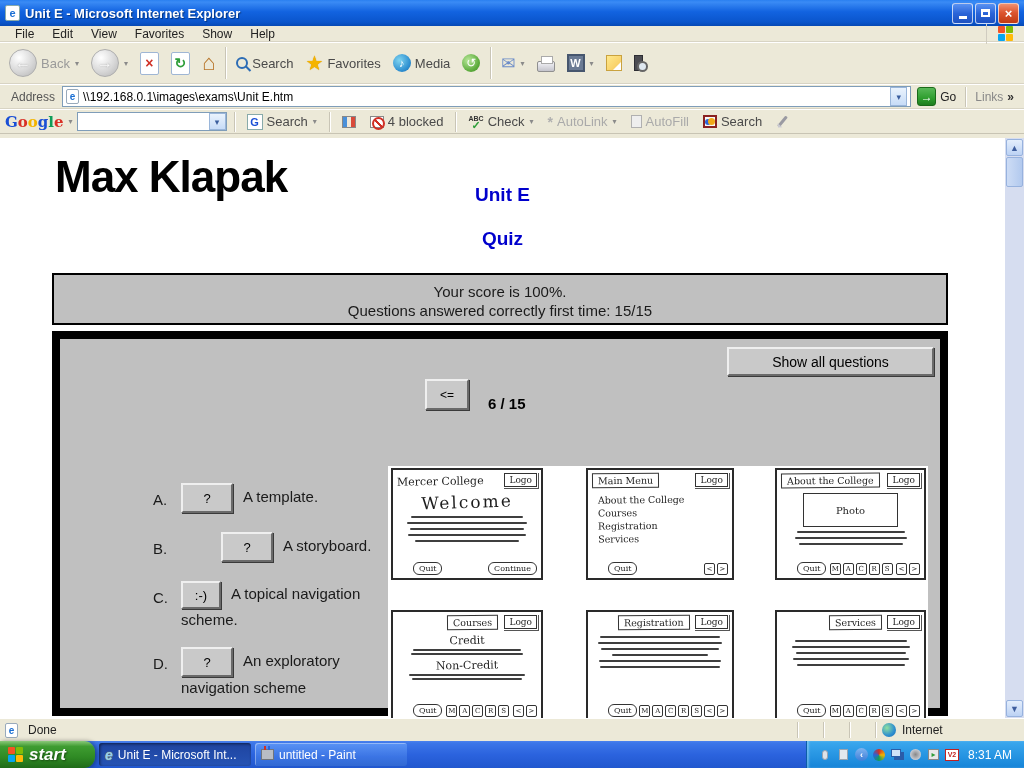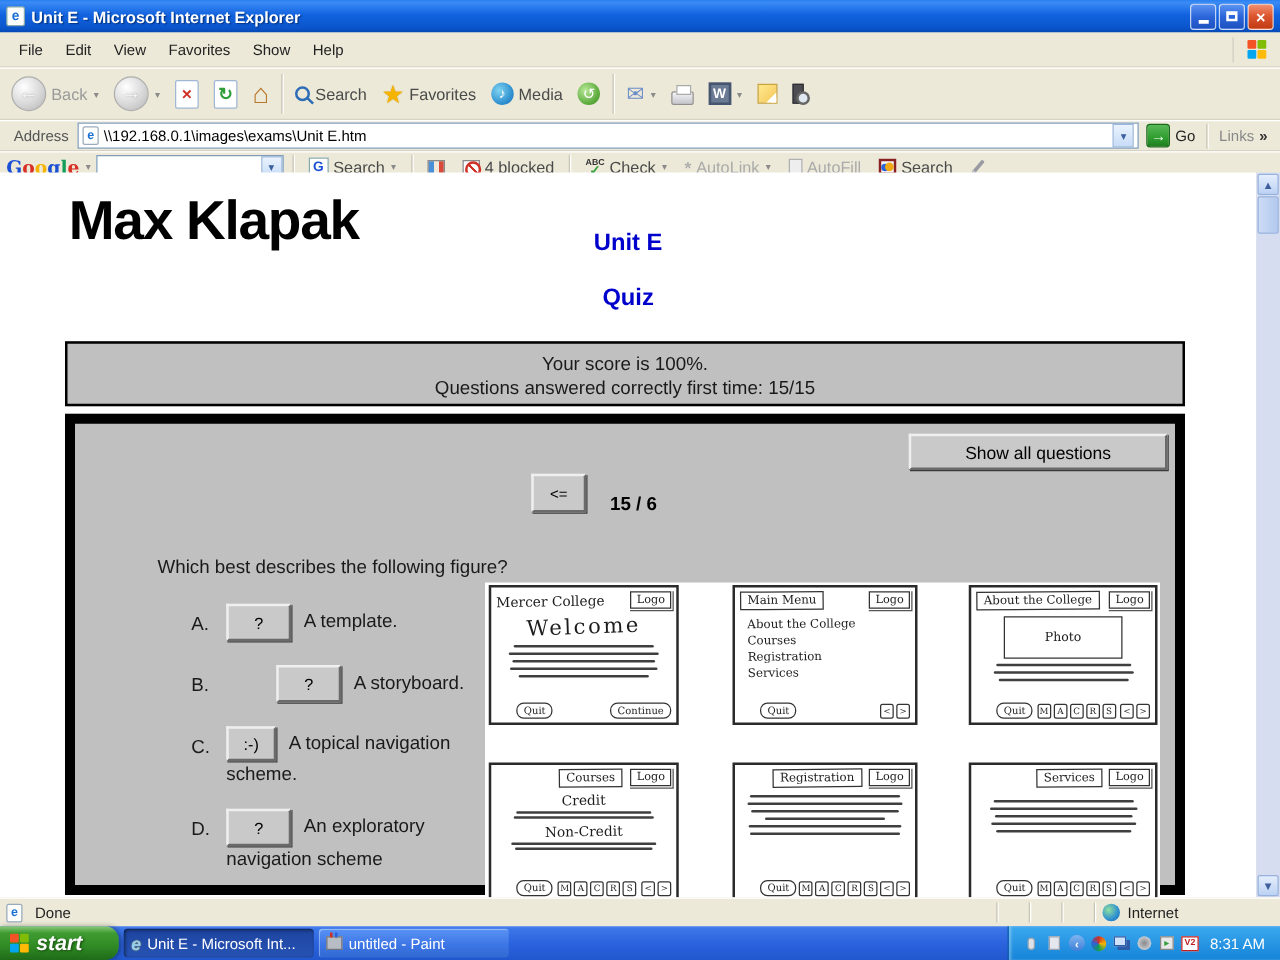--- a/index.html
+++ b/index.html
@@ -10,21 +10,21 @@
   .titlebar{height:26px;background:linear-gradient(180deg,#2a80f0 0%,#3a8bf5 8%,#1263e0 45%,#0a55cc 85%,#0649b4 100%);display:flex;align-items:center;padding:0 5px;}
   .title-icon{width:15px;height:16px;background:#fff;border:1px solid #8aa;border-radius:2px;color:#1a6fd4;font-weight:bold;font-size:11px;line-height:14px;text-align:center;margin-right:5px;}
   .title-text{color:#fff;font-weight:bold;font-size:13px;text-shadow:1px 1px 1px #00337f;}
   .win-btns{margin-left:auto;display:flex;gap:2px;}
   .win-btn{width:21px;height:21px;border-radius:3px;border:1px solid rgba(255,255,255,.7);background:linear-gradient(180deg,#5a92f2,#2a64d8 50%,#1d51c0);color:#fff;display:flex;align-items:center;justify-content:center;font-size:13px;}
   .win-btn.close{background:linear-gradient(180deg,#f09070,#dd5630 45%,#c03a12);font-weight:bold;}
   .glyph-min{width:8px;height:3px;background:#fff;margin-top:9px;}
   .glyph-restore{width:9px;height:8px;border:2px solid #fff;border-top-width:3px;}
 
   
-  .menubar{height:28px;display:flex;align-items:center;background:#ECE9D8;border-bottom:1px solid #d8d4c4;font-size:12px;color:#222;padding-left:6px;}
+  .menubar{height:16px;display:flex;align-items:center;background:#ECE9D8;border-bottom:1px solid #d8d4c4;font-size:12px;color:#222;padding-left:6px;}
   .menu-item{padding:2px 9px;}
   .menu-flag{margin-left:auto;width:38px;height:20px;display:flex;align-items:center;justify-content:center;border-left:1px solid #d0ccc0;}
   .flag{display:grid;grid-template-columns:7px 7px;grid-template-rows:7px 7px;gap:1px;}
   .flag i{border-radius:1px;}
   .f-r{background:#F35325;} .f-g{background:#81BC06;} .f-b{background:#05A6F0;} .f-y{background:#FFBA08;}
 
   
   .toolbar{height:42px;display:flex;align-items:center;gap:2px;padding:0 4px;border-top:1px solid #fff;border-bottom:1px solid #d8d4c4;}
   .tb{display:flex;align-items:center;gap:4px;padding:2px 5px;font-size:13px;color:#4a4a4a;}
   .tb .lbl{white-space:nowrap;}
@@ -318,22 +318,21 @@
   <div class="quiz-title">Quiz</div>
 
   <div class="score-box">
     <div>Your score is 100%.</div>
     <div>Questions answered correctly first time: 15/15</div>
   </div>
 
   <div class="quiz-box">
     <div class="btn3d show-all">Show all questions</div>
     <div class="btn3d prev-btn">&lt;=</div>
-    <div class="progress">15 / 6</div>
-    <div class="question">Which best describes the following figure?</div>
+    <div class="progress">6 / 15</div>
 
     <div class="opt" style="top:144px;">
       <span class="opt-letter">A.</span>
       <div class="opt-body" style="width:320px;">
         <div class="btn3d opt-btn">?</div><span>A template.</span>
       </div>
     </div>
     <div class="opt" style="top:193px;">
       <span class="opt-letter">B.</span>
       <div class="opt-body" style="width:320px;margin-left:40px;">

